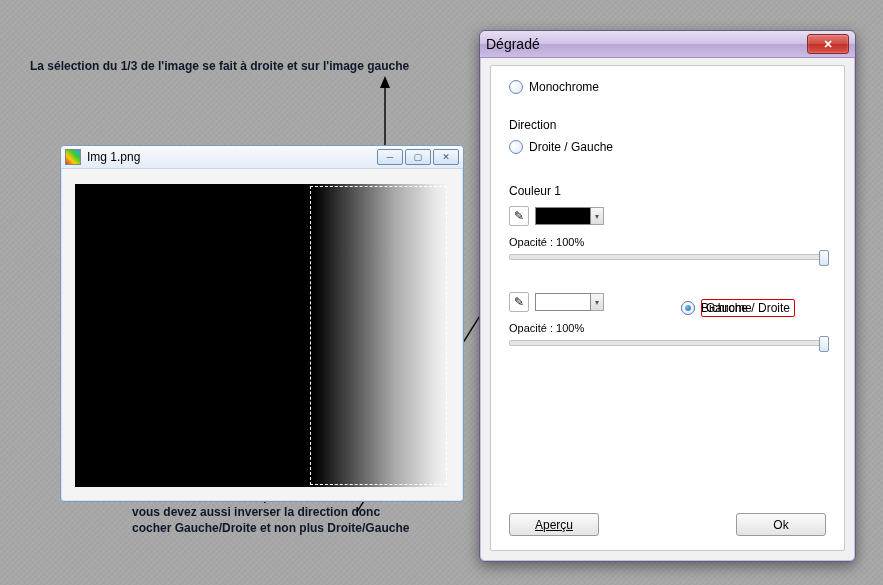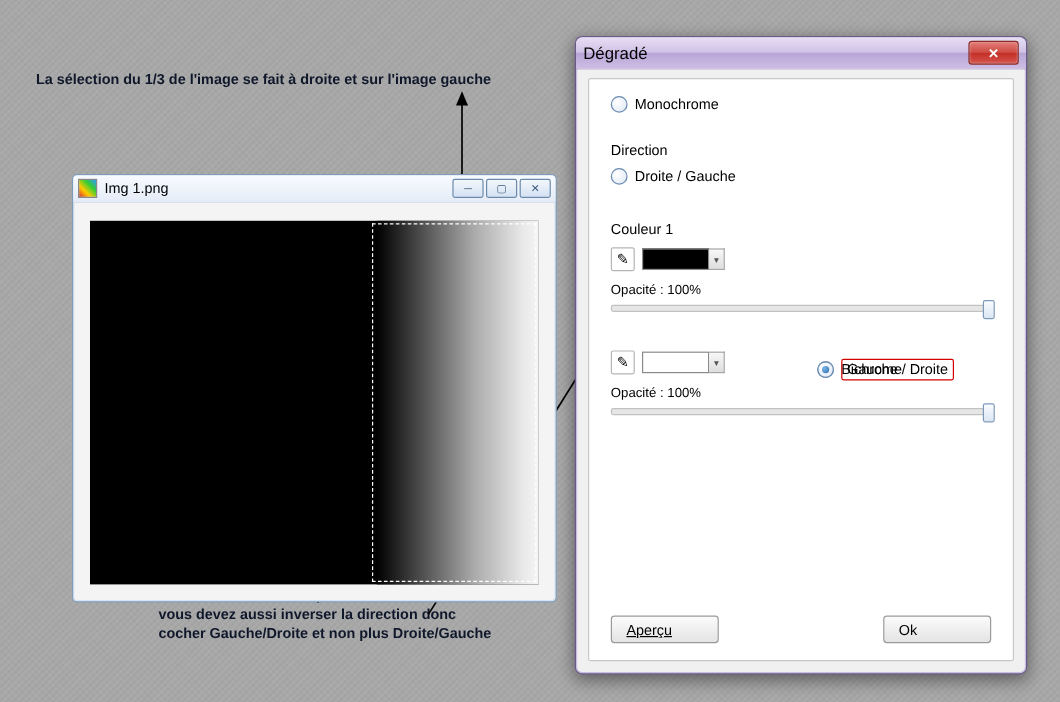--- a/index.html
+++ b/index.html
@@ -129,21 +129,21 @@
   .sep{height:18px;}
   .btnbar{
     position:absolute;left:18px;right:18px;bottom:14px;
     display:flex;gap:8px;
   }
   .btnbar .spacer{flex:1;}
   .btn{
     min-width:64px;height:21px;padding:0 12px;
     border:1px solid #9a9a9a;border-radius:3px;
     background:linear-gradient(#fbfbfb,#e4e4e4);
-    display:flex;align-items:center;justify-content:flex-start;
+    display:flex;align-items:center;justify-content:center;
     font-size:12px;color:#000;
   }
   .redbox{border:1.5px solid #d20000;border-radius:2px;padding:1px 4px;}
 
   
   svg.overlay{position:absolute;left:0;top:0;pointer-events:none;}
 </style>
 </head>
 <body>
 

